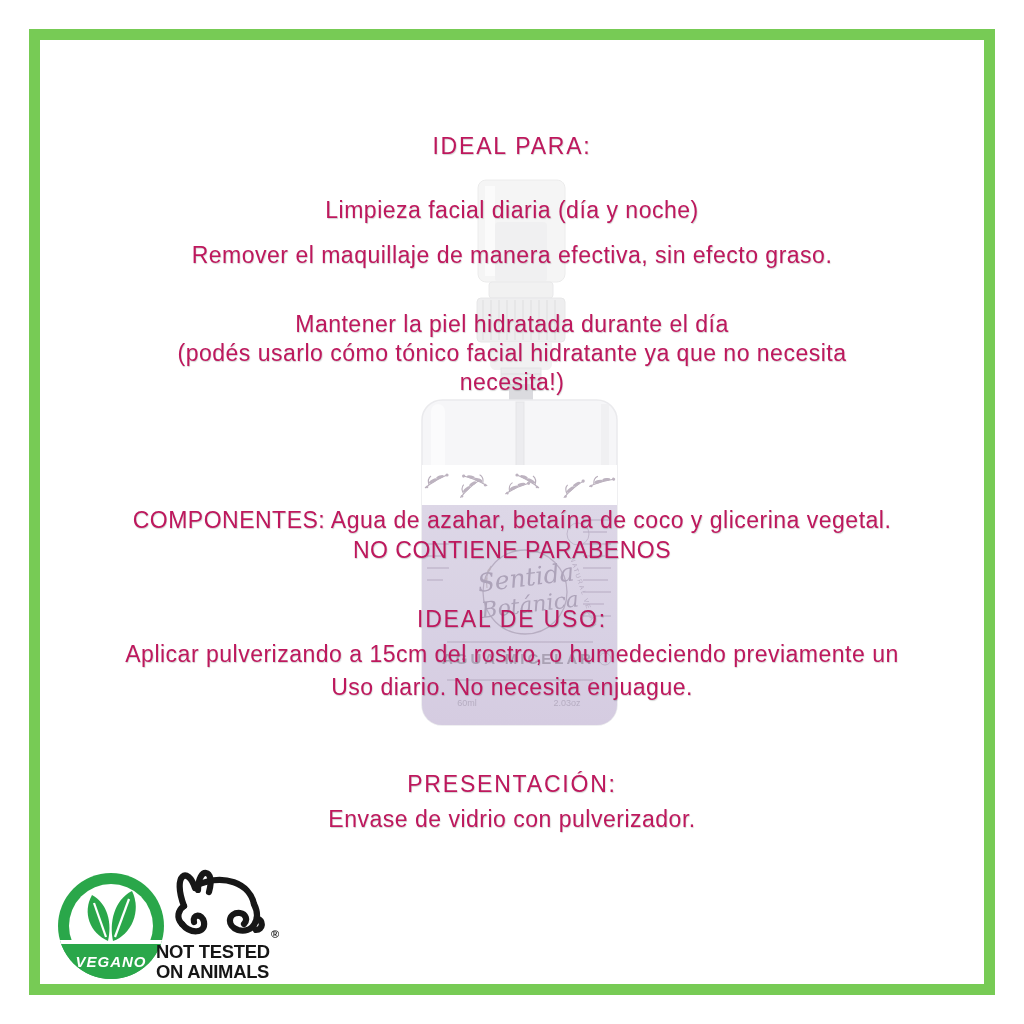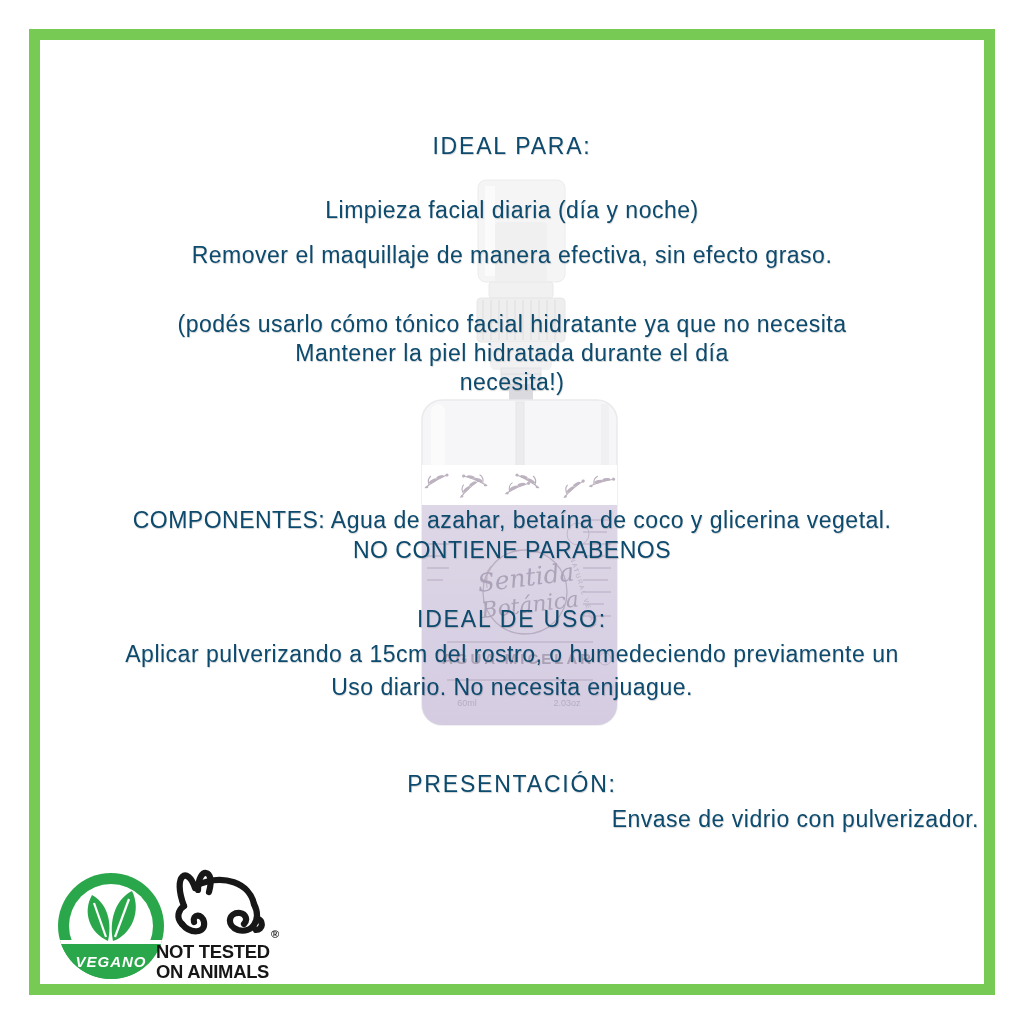--- a/index.html
+++ b/index.html
@@ -6,30 +6,30 @@
   .canvas{
     position:relative;width:1024px;height:1024px;background:#ffffff;
     font-family:"Liberation Sans","DejaVu Sans",sans-serif;overflow:hidden;
   }
   .frame{
     position:absolute;left:29px;top:29px;width:966px;height:966px;
     box-sizing:border-box;border:11px solid #77cb55;
   }
   .txt{
     position:absolute;left:45px;right:45px;text-align:center;
-    color:#0c4a6e;font-size:23px;font-weight:300;letter-spacing:.5px;
+    color:#be185d;font-size:23px;font-weight:300;letter-spacing:.5px;
     text-shadow:.6px .9px 1px rgba(0,0,0,.18);
     line-height:27px;z-index:3;
   }
   .heading{letter-spacing:1.8px;}
   .block div{margin-bottom:0;}
   .lh29 div{line-height:29px;}
   .lh30 div{line-height:30px;}
   .lh33 div{line-height:33px;}
-  .lh32 div{line-height:32px;text-align:right;}
+  .lh32 div{line-height:32px;}
   .bottle{position:absolute;left:415px;top:172px;z-index:1;opacity:.93;}
   .badge-vegan{position:absolute;left:56px;top:871px;width:110px;height:110px;z-index:3;font-style:italic;}
   .badge-bunny{position:absolute;left:150px;top:866px;width:140px;height:125px;z-index:3;}
   .bunny-text{
     position:absolute;left:6px;top:76px;color:#161616;font-weight:bold;
     font-size:19px;line-height:20px;letter-spacing:-0.3px;white-space:nowrap;
     transform:scaleX(.97);transform-origin:left;
   }
   .reg-mark{position:absolute;left:121px;top:62px;font-size:11px;color:#161616;font-weight:bold;}
   .st{stroke:#b3a8b6;fill:none;stroke-width:1.1;}
@@ -145,22 +145,22 @@
     </g>
   </svg>
 
   <div class="txt heading" style="top:133px">IDEAL PARA:</div>
 
   <div class="txt" style="top:197px">Limpieza facial diaria (día y noche)</div>
 
   <div class="txt" style="top:242px">Remover el maquillaje de manera efectiva, sin efecto graso.</div>
 
   <div class="txt block lh29" style="top:310px">
+    <div>Mantener la piel hidratada durante el día</div>
     <div>(podés usarlo cómo tónico facial hidratante ya que no necesita</div>
-    <div>Mantener la piel hidratada durante el día</div>
     <div>necesita!)</div>
   </div>
 
   <div class="txt block lh30" style="top:505px">
     <div>COMPONENTES: Agua de azahar, betaína de coco y glicerina vegetal.</div>
     <div>NO CONTIENE PARABENOS</div>
   </div>
 
   <div class="txt heading" style="top:606px">IDEAL DE USO:</div>
 

